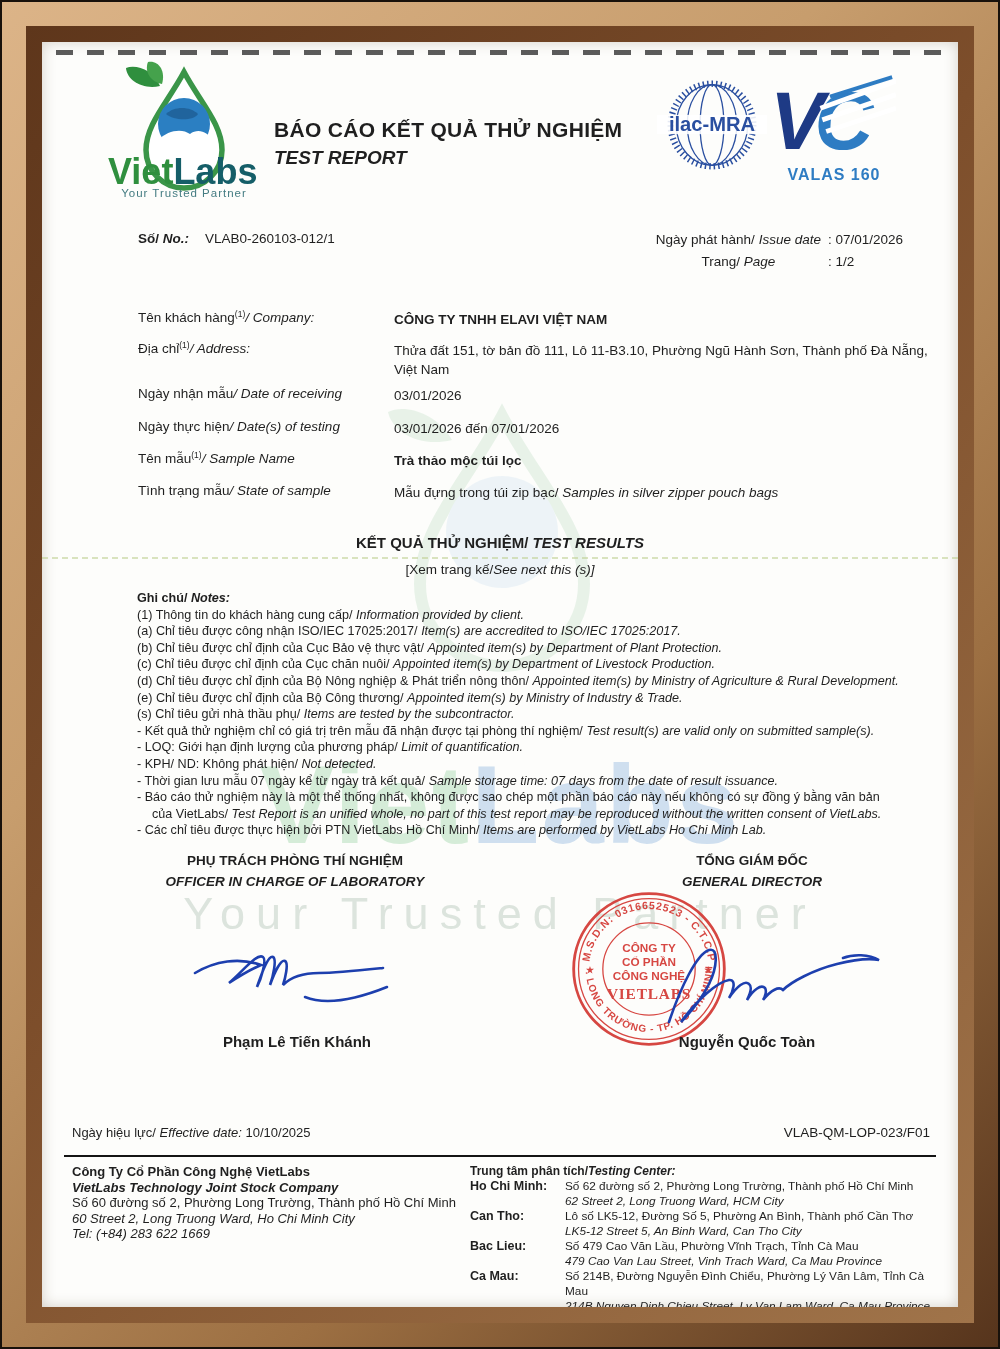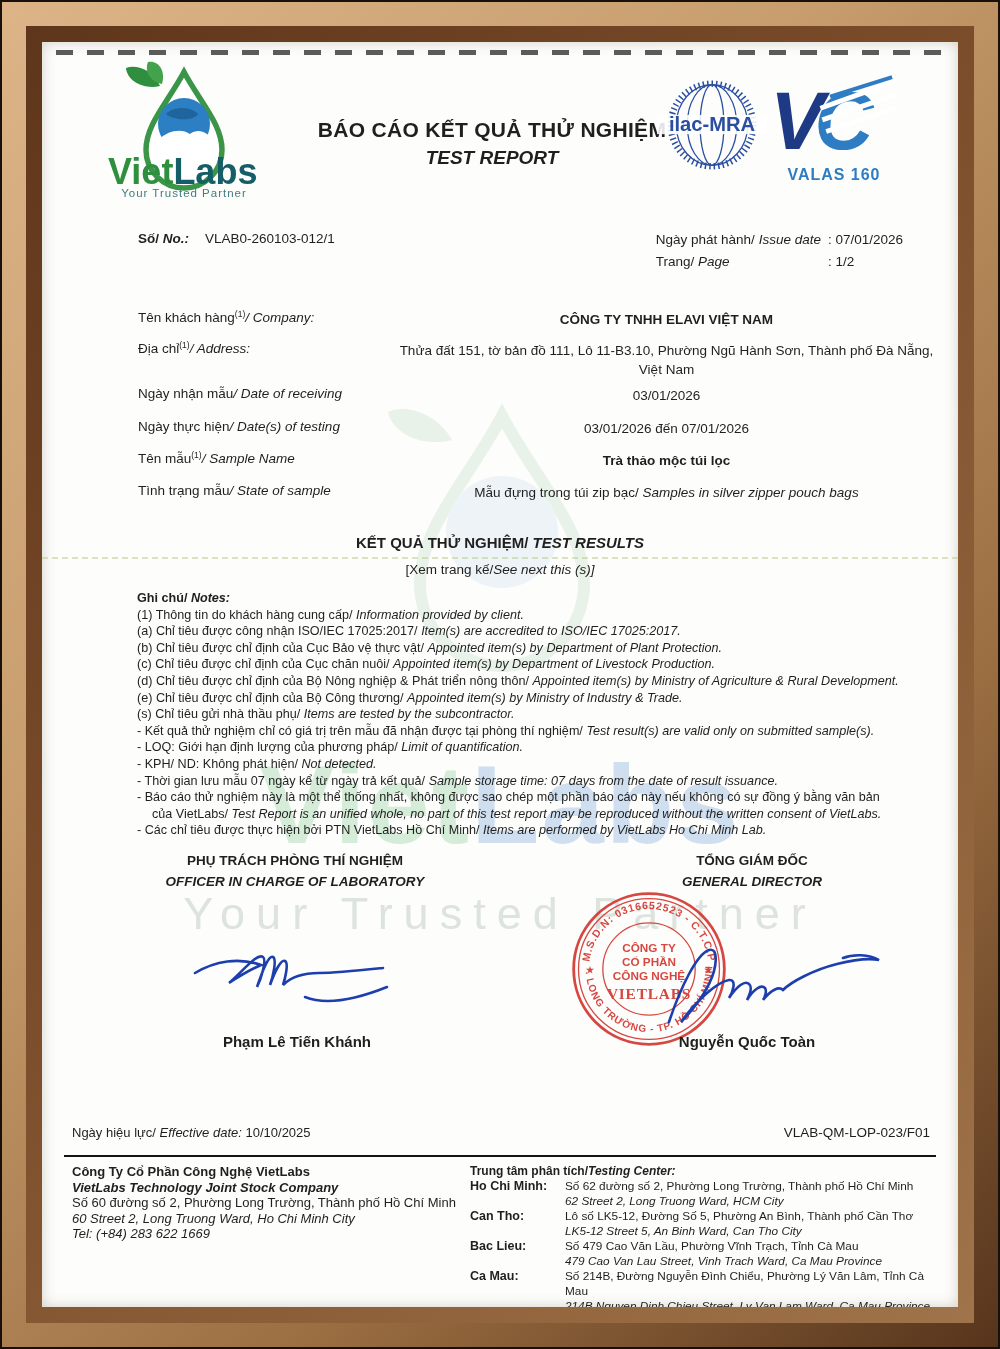--- a/index.html
+++ b/index.html
@@ -26,34 +26,34 @@
     background:repeating-linear-gradient(90deg,#1d1d1d 0 17px,transparent 17px 31px);}
 
   
   .wm-text{position:absolute;left:0;right:0;top:698px;text-align:center;
     font-size:112px;font-weight:bold;letter-spacing:2px;white-space:nowrap;}
   .wm-viet{color:#d5ecd8;} .wm-labs{color:#cfdfef;}
   .wm-tagline{position:absolute;left:0;right:0;top:846px;text-align:center;
     font-size:45px;color:#dce4dd;letter-spacing:11px;white-space:nowrap;}
 
   
-  .title{position:absolute;left:232px;width:436px;top:76px;text-align:center;}
+  .title{position:absolute;left:232px;width:436px;top:76px;}
   .title-vi{font-size:21px;font-weight:bold;letter-spacing:.3px;}
   .title-en{font-size:19px;font-weight:bold;font-style:italic;margin-top:5px;}
 
   
   .no-row{position:absolute;left:96px;top:189px;font-size:13.5px;}
   .no-value{position:absolute;left:163px;top:189px;font-size:13.5px;}
   .meta-right{position:absolute;right:55px;top:190px;display:grid;
     grid-template-columns:auto auto;column-gap:7px;row-gap:7px;font-size:13.5px;}
-  .meta-right .lbl{text-align:left;}
+  .meta-right .lbl{text-align:center;}
 
   
   .label{position:absolute;left:96px;font-size:13.5px;}
-  .value{position:absolute;left:352px;font-size:13.5px;width:545px;line-height:19px;text-align:center;}
+  .value{position:absolute;left:352px;font-size:13.5px;width:545px;line-height:19px;}
 
   
   .results-title{position:absolute;left:0;right:0;top:492px;text-align:center;
     font-size:15px;font-weight:bold;}
   .fold-line{position:absolute;left:0;right:0;top:515px;
     border-top:2px dashed rgba(188,205,140,.55);}
   .results-next{position:absolute;left:0;right:0;top:520px;text-align:center;font-size:13.5px;}
 
   
   .notes{position:absolute;left:95px;right:55px;top:548px;font-size:12.6px;line-height:16.6px;}

